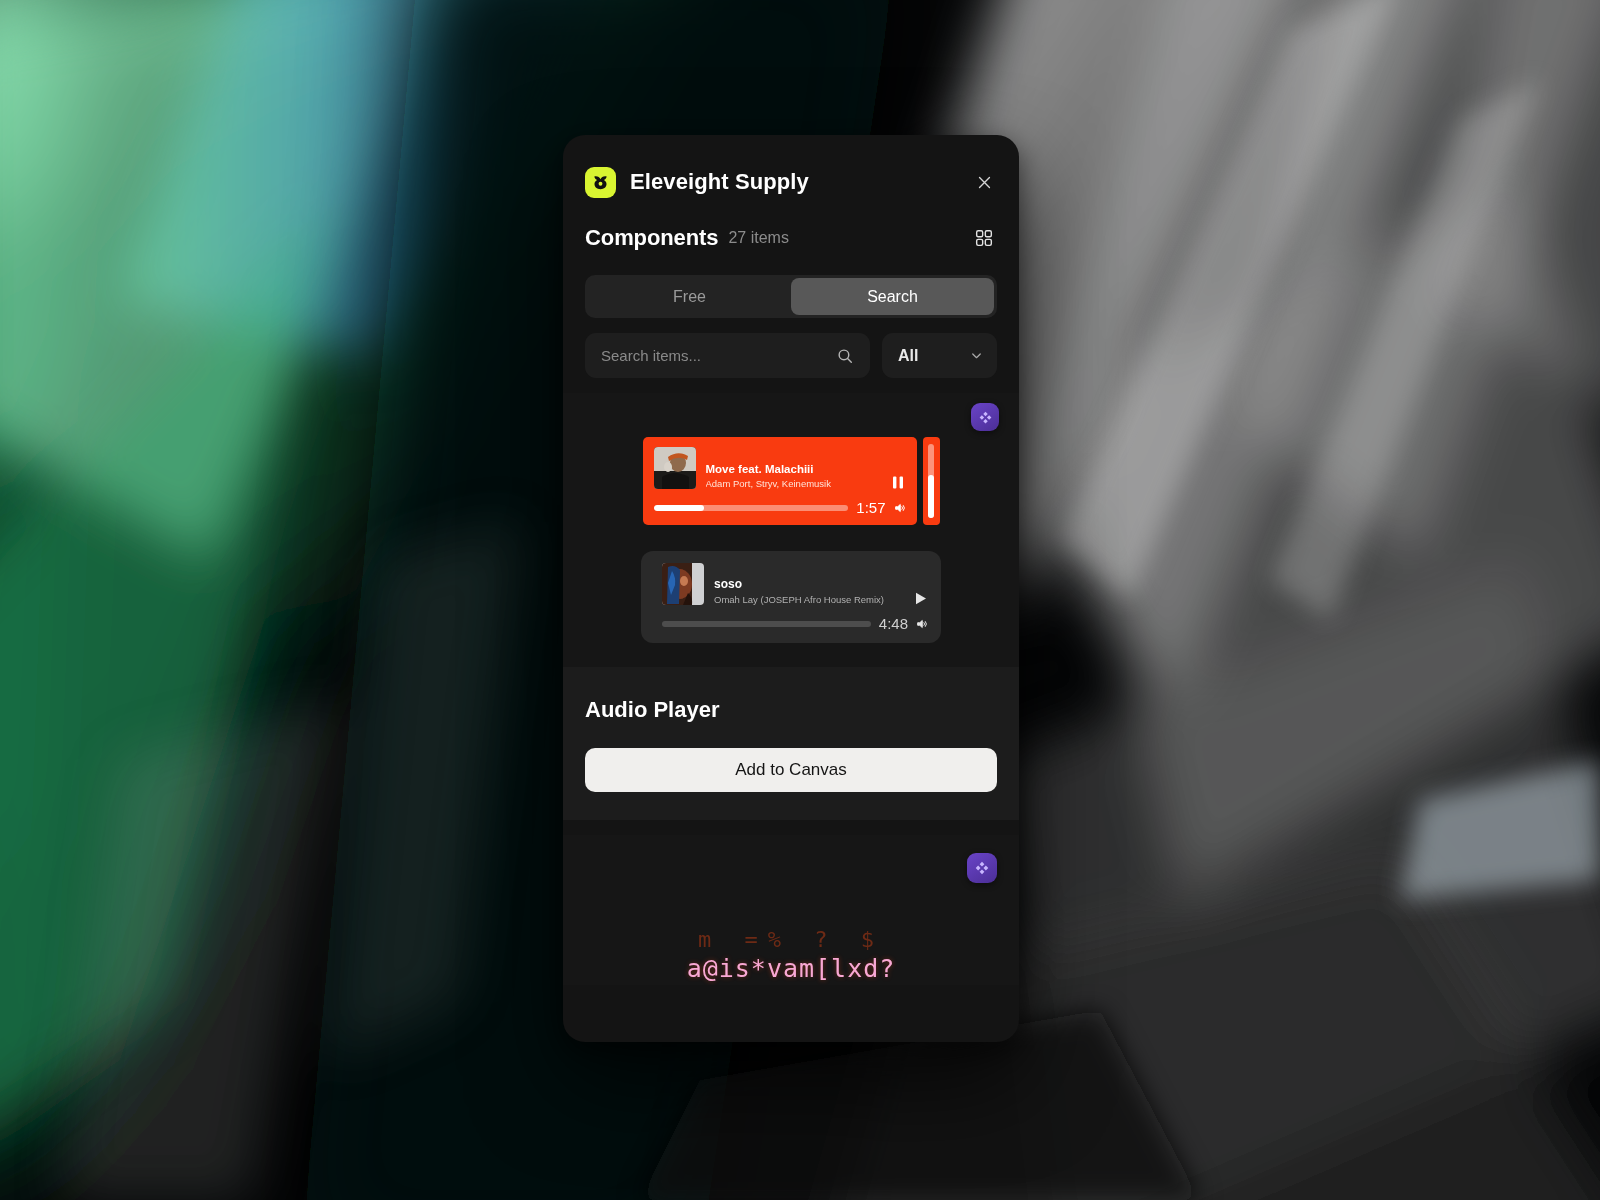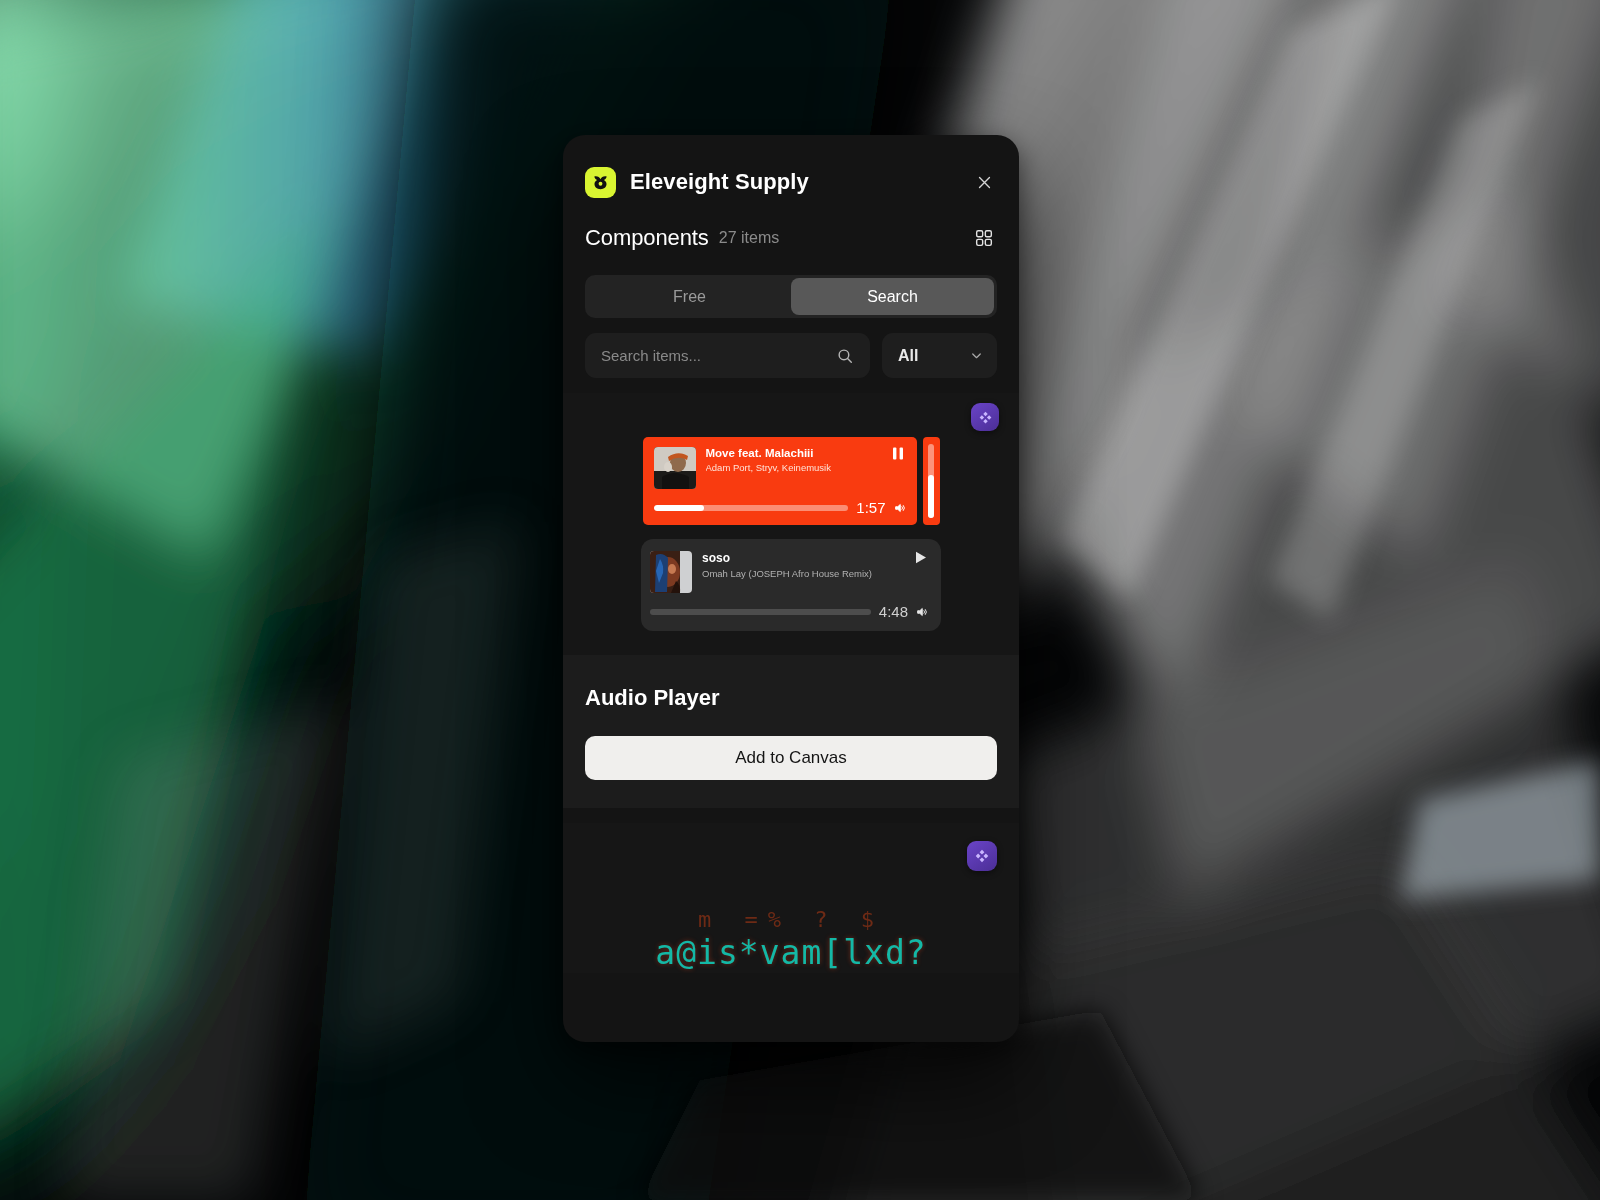--- a/index.html
+++ b/index.html
@@ -36,21 +36,21 @@
   .hdr-title { font-size: 22px; font-weight: 700; letter-spacing:.1px; margin-left: 14px; color:#fff; }
   .close-btn {
     margin-left:auto; width: 26px; height: 26px; display:flex;
     align-items:center; justify-content:center; color:#d4d4d4; cursor:pointer;
   }
 
   
   .sect {
     display:flex; align-items:center; padding: 18px 22px 0 22px;
   }
-  .sect h2 { font-size: 22px; font-weight: 400; color:#fff; letter-spacing:-.1px; }
+  .sect h2 { font-size: 22px; font-weight: 700; color:#fff; letter-spacing:-.1px; }
   .sect .count { font-size: 16px; color:#8b8b8b; margin-left: 10px; }
   .grid-btn { margin-left:auto; width:26px; height:26px; display:flex; align-items:center; justify-content:center; cursor:pointer; }
 
   
   .seg {
     margin: 24px 22px 0 22px; height: 43px; background:#232323;
     border-radius: 10px; display:flex; padding: 3px; position:relative;
   }
   .seg-item {
     flex:1; display:flex; align-items:center; justify-content:center;
@@ -90,21 +90,21 @@
     box-shadow: 0 2px 6px rgba(0,0,0,.45);
     z-index: 3;
   }
 
   
   .apl-row { display:flex; justify-content:center; gap:6px; margin-top: 26px; }
   .apl-main {
     width: 274px; background:#f93b10; border-radius: 5px;
     padding: 10px 11px 9px 11px;
   }
-  .apl-top { display:flex; align-items:flex-start; gap:10px; }
+  .apl-top { display:flex; align-items:flex-end; gap:10px; }
   .apl-art {
     width: 42px; height: 42px; border-radius: 4px; flex:0 0 auto; overflow:hidden;
     background:#2a2118;
   }
   .apl-meta { flex:1; min-width:0; }
   .apl-title { font-size: 11.5px; font-weight:700; color:#fff; white-space:nowrap; overflow:hidden; }
   .apl-sub { font-size: 9.5px; color:#ffe3d8; margin-top:3px; white-space:nowrap; overflow:hidden; }
   .apl-btn { color:#fff; display:flex; align-items:center; justify-content:center; width:16px; cursor:pointer; }
   .apl-bottom { display:flex; align-items:center; gap:8px; margin-top: 10px; }
   .apl-track { flex:1; height:6px; border-radius:3px; background:rgba(255,255,255,.42); position:relative; overflow:hidden; }
@@ -113,22 +113,22 @@
   .apl-vol { color:#fff; display:flex; cursor:pointer; }
   .apl-volslider {
     width: 17px; border-radius:4px; background:#f93b10;
     display:flex; align-items:flex-end; justify-content:center; padding: 7px 0;
   }
   .apl-volslider .bar { width:6px; height:100%; background:rgba(255,255,255,.45); border-radius:3px; position:relative; }
   .apl-volslider .bar i { position:absolute; left:0; right:0; bottom:0; height:58%; background:#fff; border-radius:3px; display:block; }
 
   
   .apl-dark {
-    margin: 14px auto 0 auto; width: 300px; background:#2a2a2a;
-    border-radius: 12px; padding: 12px 13px 11px 9px;
+    margin: 26px auto 0 auto; width: 300px; background:#2a2a2a;
+    border-radius: 12px; padding: 12px 13px 11px 21px;
   }
   .apl-dark .apl-title { font-size: 12px; }
   .apl-dark .apl-sub { font-size: 9.5px; color:#b1b1b1; }
   .apl-dark .apl-track { background:rgba(255,255,255,.17); }
   .apl-dark .apl-fill { background:rgba(255,255,255,.30); }
   .apl-dark .apl-time { color:#cfcfcf; }
   .apl-dark .apl-btn, .apl-dark .apl-vol { color:#e6e6e6; }
 
   
   .info { margin: 0 0 0 0; padding: 30px 22px 28px 22px; background:#1c1c1c; }
@@ -139,21 +139,21 @@
     border:0; border-radius: 10px; font-size: 17px; font-family:inherit; cursor:pointer;
   }
 
   
   .preview2 { position:relative; height: 150px; background:#161616; margin-top: 15px; overflow:hidden; }
   .glitch {
     position:absolute; left:0; right:0; bottom: 4px; text-align:center;
     font-family: "DejaVu Sans Mono", monospace; letter-spacing: 1px;
   }
   .glitch .g1 {
-    font-size: 33px; color:#14b8a6; display:block; line-height: 1;
+    font-size: 25px; color:#f9a8d4; display:block; line-height: 1;
     text-shadow: 0 0 5px rgba(232,67,26,.45);
   }
   .glitch .g0 {
     font-size: 22px; color: #6d2a15; display:block; line-height: 1.1;
     margin-bottom: 4px; letter-spacing: 10px;
   }
 </style>
 </head>
 <body>
 

